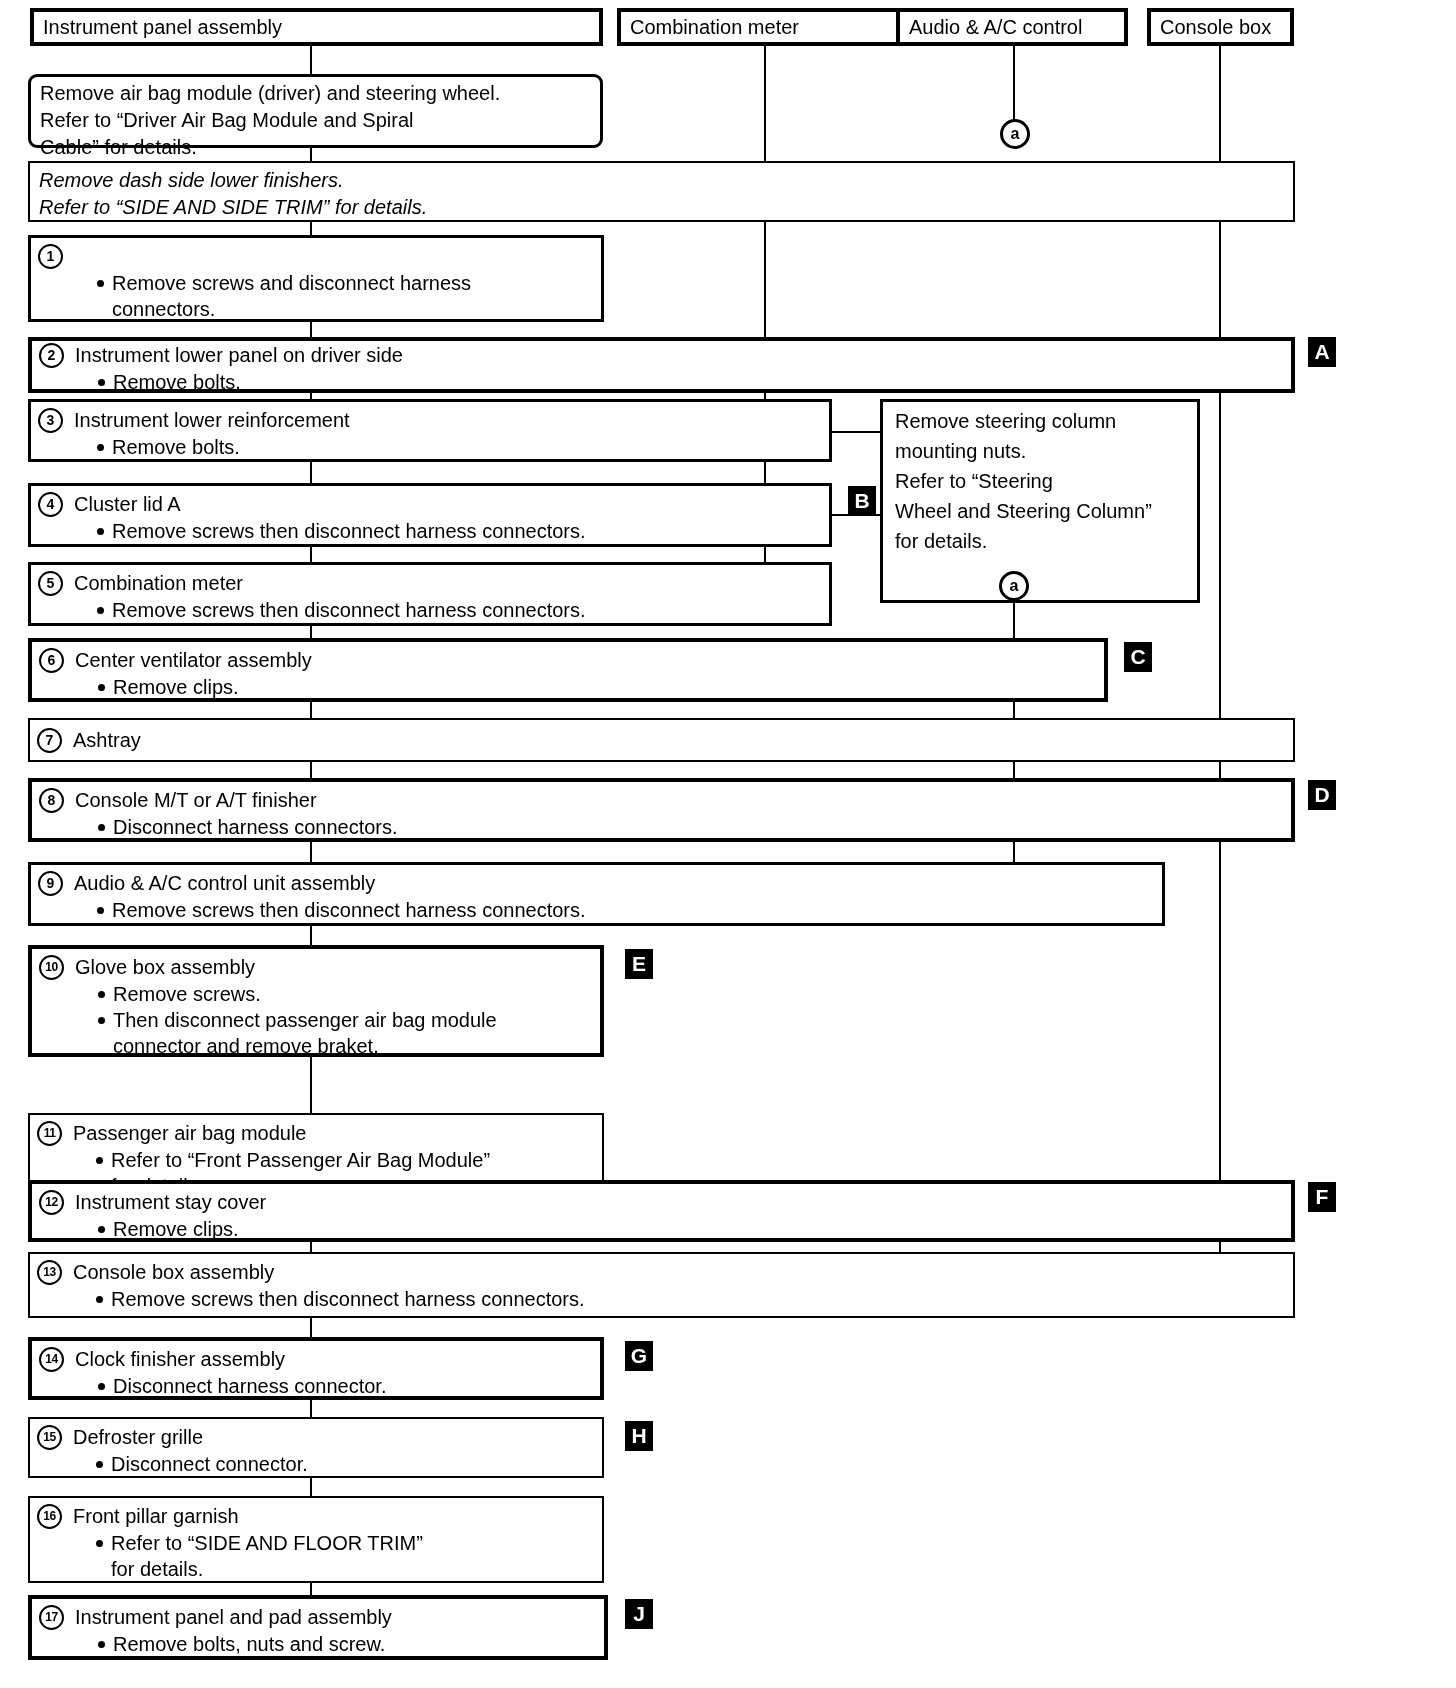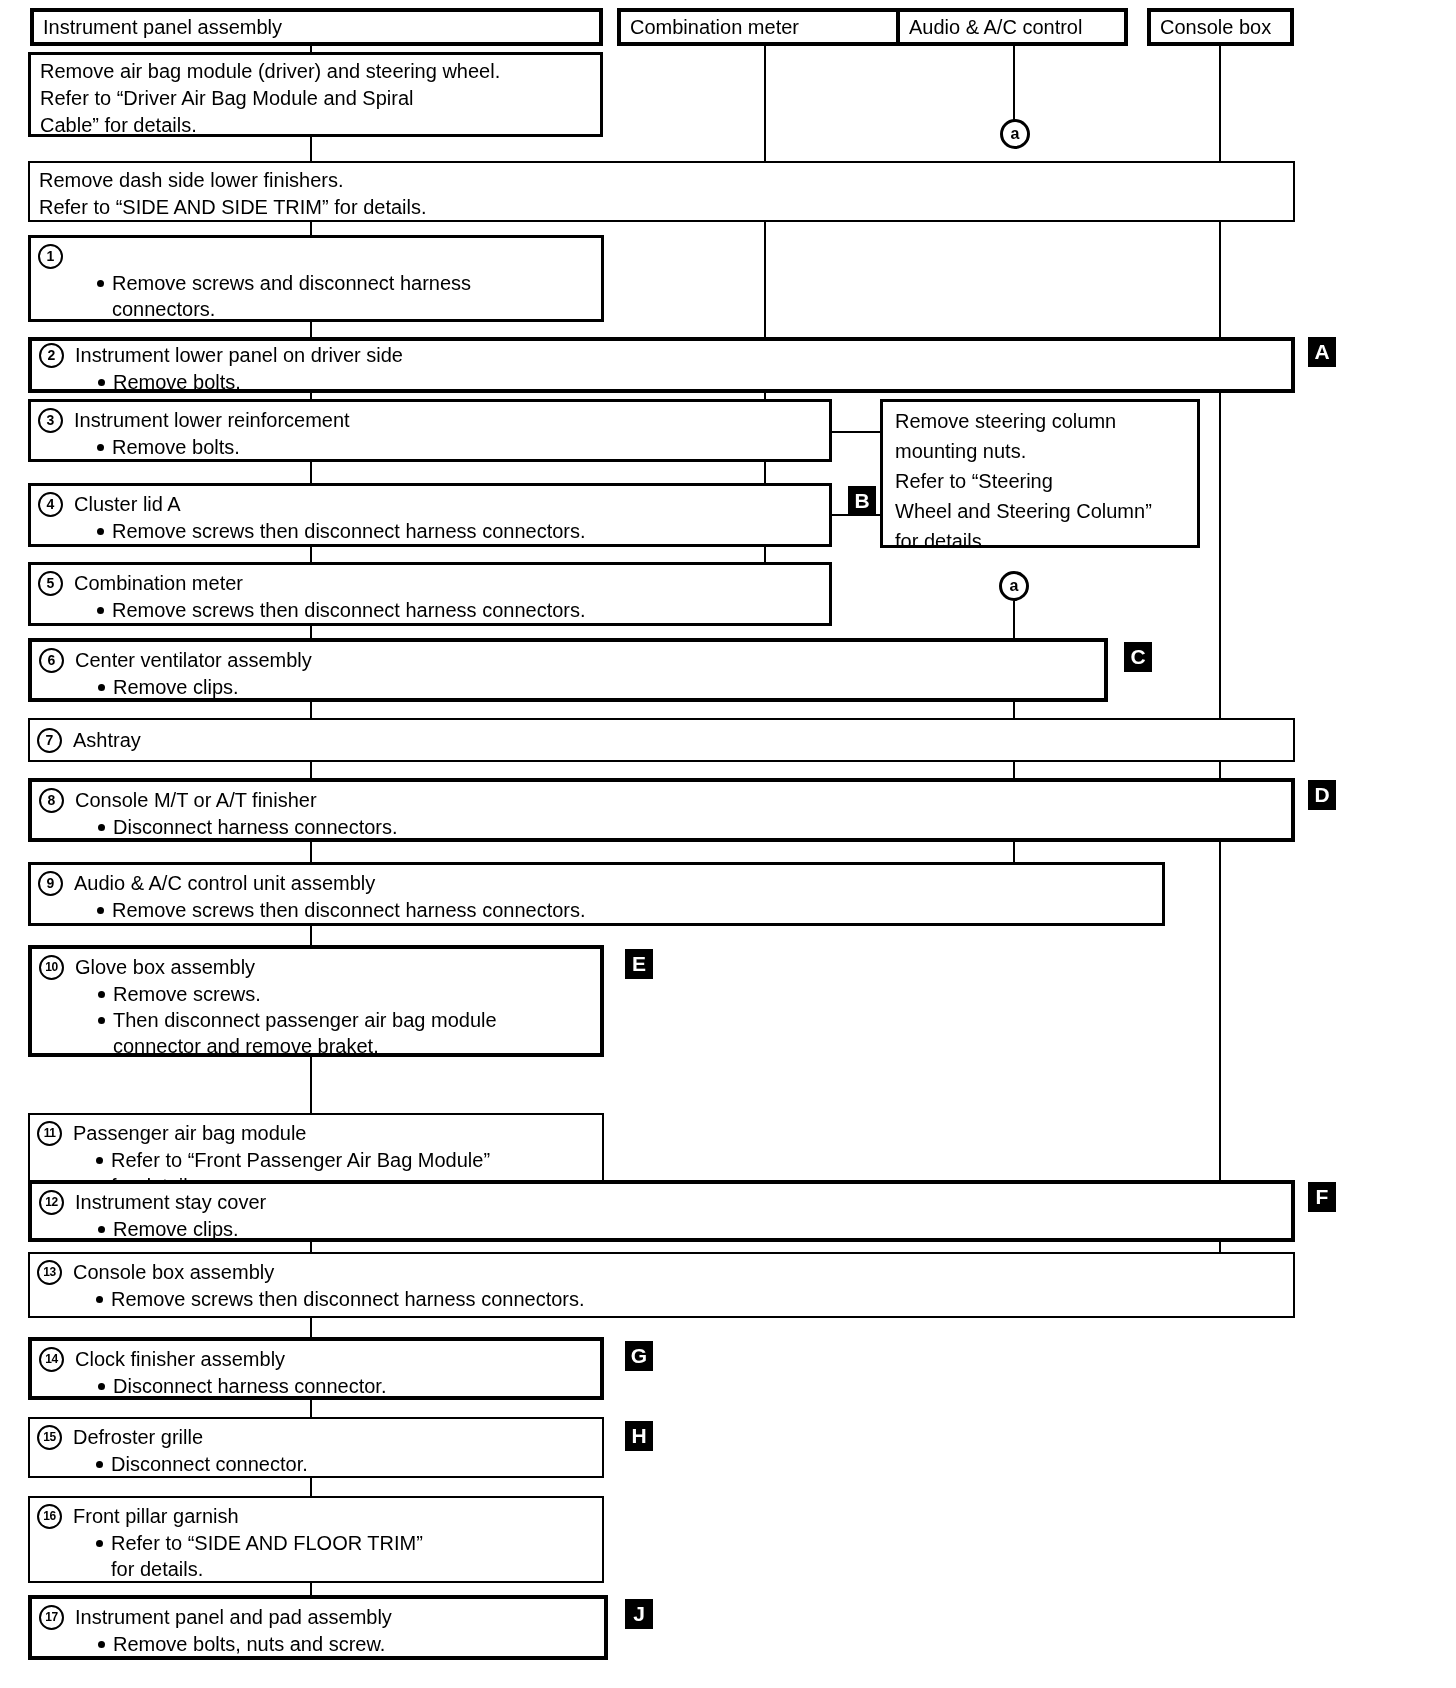--- a/index.html
+++ b/index.html
@@ -58,31 +58,31 @@
   <div class="box bw4 hdr" style="left:896px;top:8px;width:232px;height:38px;">
     <span>Audio &amp; A/C control</span>
   </div>
   <div class="box bw4 hdr" style="left:1147px;top:8px;width:147px;height:38px;">
     <span>Console box</span>
   </div>
 
   <div class="acircle" style="left:1000px;top:119px;">a</div>
   <div class="acircle" style="left:999px;top:571px;">a</div>
 
-  <div class="box bw3 pre1" style="left:28px;top:52px;width:575px;height:85px;">
+  <div class="box bw3 pre1" style="left:28px;top:74px;width:575px;height:74px;border-radius:9px;">
     <div class="nl">Remove air bag module (driver) and steering wheel.</div>
     <div class="nl">Refer to “Driver Air Bag Module  and Spiral</div>
     <div class="nl">Cable” for details.</div>
   </div>
-  <div class="box pre2" style="left:28px;top:161px;width:1267px;height:61px;">
+  <div class="box pre2" style="left:28px;top:161px;width:1267px;height:61px;font-style:italic;">
     <div class="nl">Remove dash side lower finishers.</div>
     <div class="nl">Refer to “SIDE AND SIDE TRIM” for details.</div>
   </div>
 
-  <div class="box bw3 note-box" style="left:880px;top:399px;width:320px;height:149px;">
+  <div class="box bw3 note-box" style="left:880px;top:399px;width:320px;height:204px;">
     <div class="nl">Remove steering column</div>
     <div class="nl">mounting nuts.</div>
     <div class="nl">Refer to “Steering</div>
     <div class="nl">Wheel and Steering Column”</div>
     <div class="nl">for details.</div>
   </div>
 
   <div class="box bw3 pad" style="left:28px;top:235px;width:576px;height:87px;">
     <div class="t">
         <span class="num">1</span>

